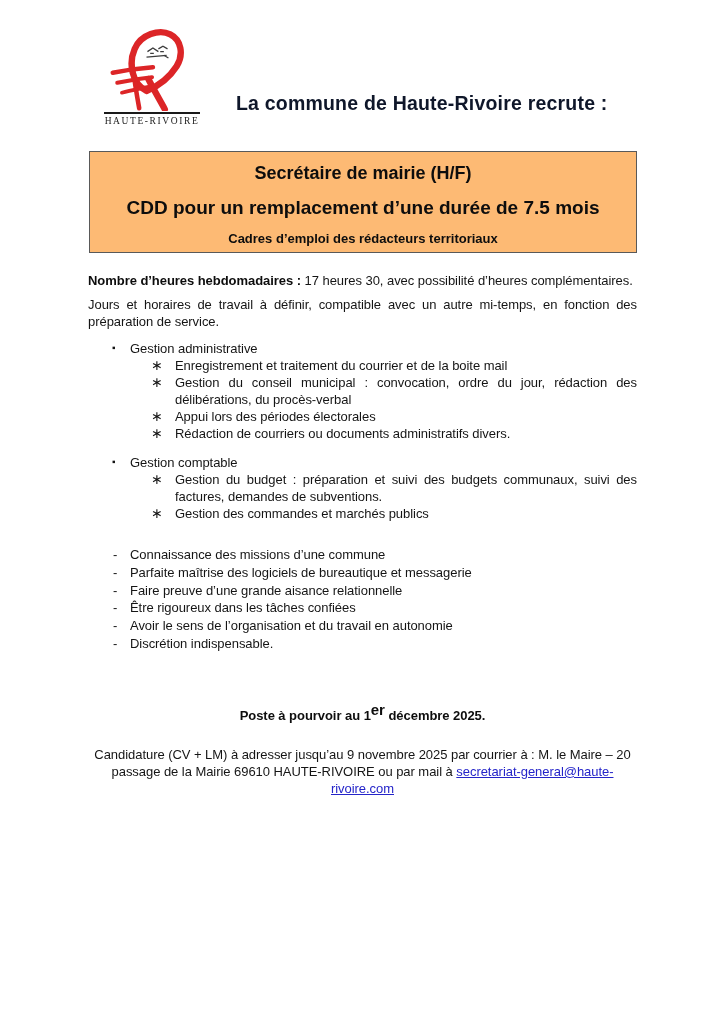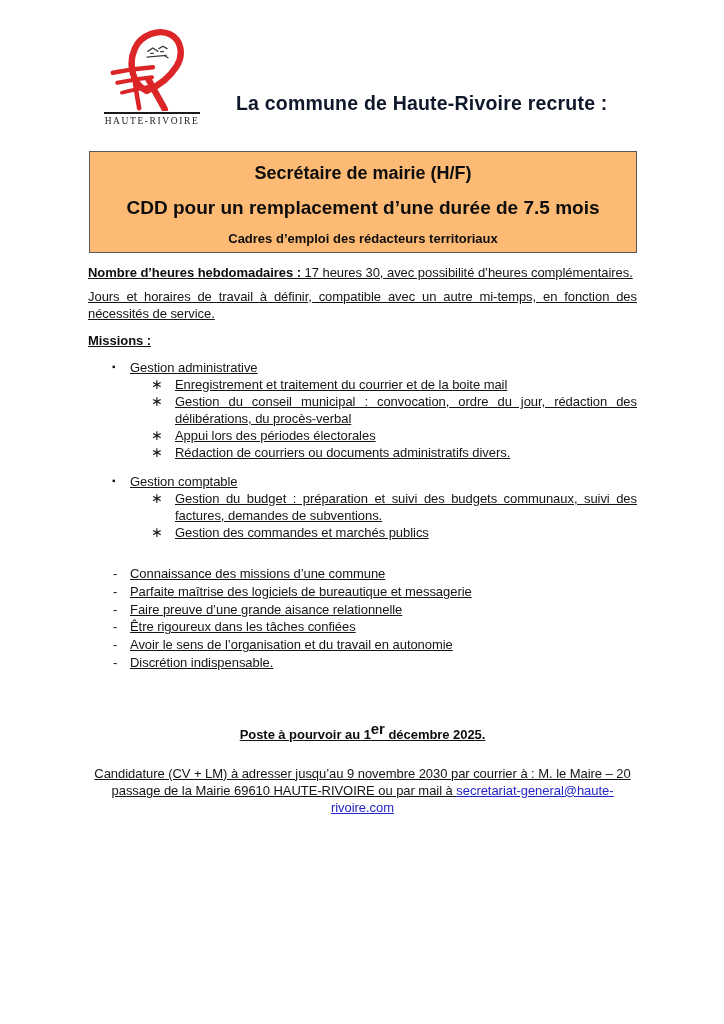--- a/index.html
+++ b/index.html
@@ -29,22 +29,22 @@
   
   .job-box{
     position:absolute;left:89px;top:151px;width:546px;height:100px;
     border:1px solid #595959;text-align:center;background:#fdba74;
   }
   .job-box .title{margin-top:11px;font-size:18px;font-weight:bold;color:#0d0d0d;}
   .job-box .subtitle{margin-top:13px;font-size:19px;font-weight:bold;color:#0d0d0d;}
   .job-box .category{margin-top:12px;font-size:13px;font-weight:bold;color:#0d0d0d;}
   
   .content{
-    position:absolute;left:88px;top:264px;width:549px;
-    font-size:13px;line-height:17px;letter-spacing:-0.05px;color:#151515;text-decoration:underline;
+    position:absolute;left:88px;top:272px;width:549px;
+    font-size:13px;line-height:17px;letter-spacing:-0.05px;color:#151515;
   }
   .content b{color:#0d0d0d;}
   .p-hours{margin:0 0 7px 0;}
   .p-schedule{margin:0 0 10px 0;text-align:justify;}
   .p-salary{margin:0 0 13px 0;}
   .h-missions{margin:0 0 10px 0;font-weight:bold;color:#0d0d0d;}
   .mission-group{margin:0 0 12px 0;}
   .mission-group.last{margin-bottom:24px;}
   .l1{position:relative;padding-left:42px;}
   .l1 .bullet{position:absolute;left:24px;top:-1px;font-size:10px;}
@@ -96,24 +96,23 @@
   <div class="job-box">
     <div class="title">Secrétaire de mairie (H/F)</div>
     <div class="subtitle">CDD pour un remplacement d’une durée de 7.5 mois</div>
     <div class="category">Cadres d’emploi des rédacteurs territoriaux</div>
   </div>
 
   <div class="content">
 
     <p class="p-hours"><b>Nombre d’heures hebdomadaires :</b><span> 17 heures 30, avec possibilité d’heures complémentaires.</span></p>
 
-    <p class="p-schedule">Jours et horaires de travail à définir, compatible avec un autre mi-temps, en fonction des nécessités de service.</p>
+    <p class="p-schedule">Jours et horaires de travail à définir, compatible avec un autre mi-temps, en fonction des préparation de service.</p>
 
 
-    <p class="h-missions">Missions :</p>
 
     <div class="mission-group">
       <div class="l1"><span class="bullet">▪</span><span>Gestion administrative</span></div>
       <div class="l2"><span class="star">∗</span><span>Enregistrement et traitement du courrier et de la boite mail</span></div>
       <div class="l2"><span class="star">∗</span><span>Gestion du conseil municipal : convocation, ordre du jour, rédaction des délibérations, du procès-verbal</span></div>
       <div class="l2"><span class="star">∗</span><span>Appui lors des périodes électorales</span></div>
       <div class="l2"><span class="star">∗</span><span>Rédaction de courriers ou documents administratifs divers.</span></div>
     </div>
 
     <div class="mission-group last">
@@ -127,16 +126,16 @@
       <div class="skill"><span class="dash">-</span><span>Connaissance des missions d’une commune</span></div>
       <div class="skill"><span class="dash">-</span><span>Parfaite maîtrise des logiciels de bureautique et messagerie</span></div>
       <div class="skill"><span class="dash">-</span><span>Faire preuve d’une grande aisance relationnelle</span></div>
       <div class="skill"><span class="dash">-</span><span>Être rigoureux dans les tâches confiées</span></div>
       <div class="skill"><span class="dash">-</span><span>Avoir le sens de l’organisation et du travail en autonomie</span></div>
       <div class="skill"><span class="dash">-</span><span>Discrétion indispensable.</span></div>
     </div>
 
     <p class="p-poste"><span>Poste à pourvoir au 1</span><sup>er</sup><span> décembre 2025.</span></p>
 
-    <p class="p-candidature"><span>Candidature (CV + LM) à adresser jusqu’au 9 novembre 2030 par courrier à : M. le Maire – 20 passage de la Mairie 69610 HAUTE-RIVOIRE ou par mail à </span><a class="email-link">secretariat-general@haute-rivoire.com</a></p>
+    <p class="p-candidature"><span>Candidature (CV + LM) à adresser jusqu’au 9 novembre 2025 par courrier à : M. le Maire – 20 passage de la Mairie 69610 HAUTE-RIVOIRE ou par mail à </span><a class="email-link">secretariat-general@haute-rivoire.com</a></p>
 
   </div>
 </div>
 
 </body></html>

